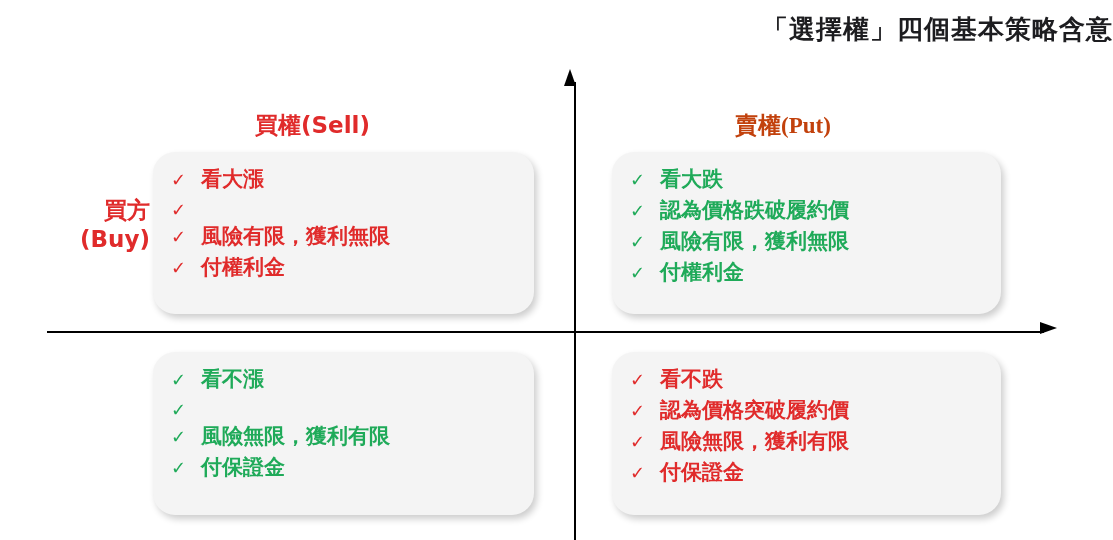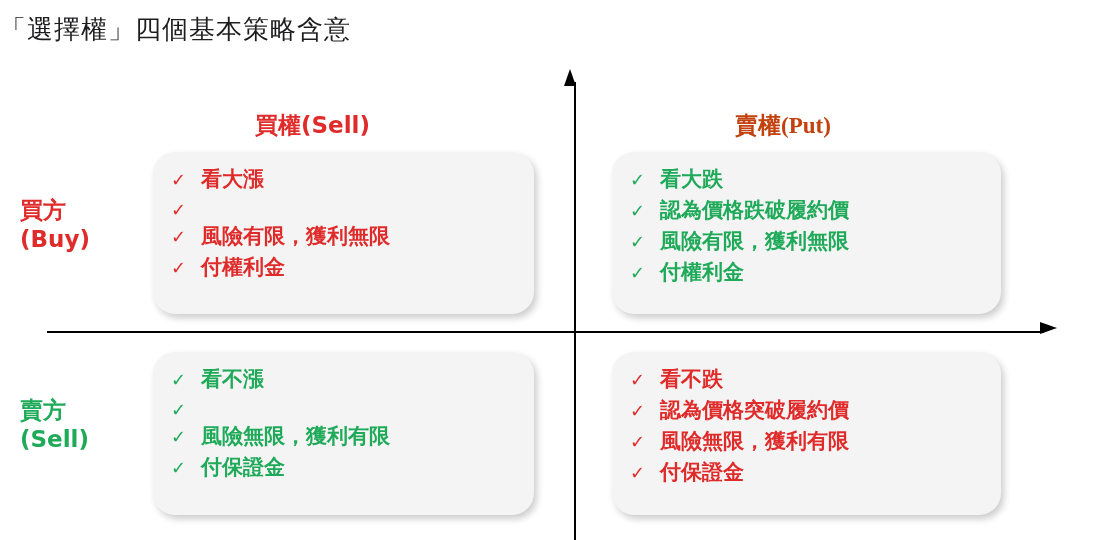--- a/index.html
+++ b/index.html
@@ -23,23 +23,23 @@
     width: 1113px;
     height: 540px;
   }
 
   
   .title {
     position: absolute;
     left: 0;
     top: 12px;
     width: 1113px;
-    text-align: left;
+    text-align: right;
     font-size: 26px;
-    font-weight: normal;
+    font-weight: bold;
     color: #1d1d20;
     letter-spacing: 1px;
     white-space: nowrap;
   }
 
   
   .axis-v-line {
     position: absolute;
     left: 574px;
     top: 82px;
@@ -84,21 +84,21 @@
     white-space: nowrap;
     top: 110px;
   }
   .col-head.call { left: 255px; color: #e02b2b; }
   .col-head.put  { left: 735px; color: #c2410c; font-family: Liberation Serif, serif; }
 
   
   .row-head {
     position: absolute;
     width: 130px;
-    text-align: left;
+    text-align: right;
     font-size: 23px;
     font-weight: bold;
     line-height: 1.25;
     white-space: nowrap;
   }
   .row-head.buy  { left: 20px; top: 196px; color: #e02b2b; }
   .row-head.sell { left: 20px; top: 396px; color: #1faa59; }
   .row-head .rh-line { display: block; }
 
   
@@ -152,24 +152,20 @@
   <div class="axis-h-line"></div>
   <div class="axis-h-arrow"></div>
 
   <div class="col-head call">買權(Sell)</div>
   <div class="col-head put">賣權(Put)</div>
 
   <div class="row-head buy">
     <span class="rh-line">買方</span>
     <span class="rh-line">(Buy)</span>
   </div>
-  <div class="row-head sell">
-    <span class="rh-line">賣方</span>
-    <span class="rh-line">(Sell)</span>
-  </div>
 
   <div class="card tl">
     <ul class="bullet-list">
       <li class="bullet-item red">
         <span class="check">✓</span>
         <span class="bullet-text">看大漲</span>
       </li>
       <li class="bullet-item red">
         <span class="check">✓</span>
       </li>

